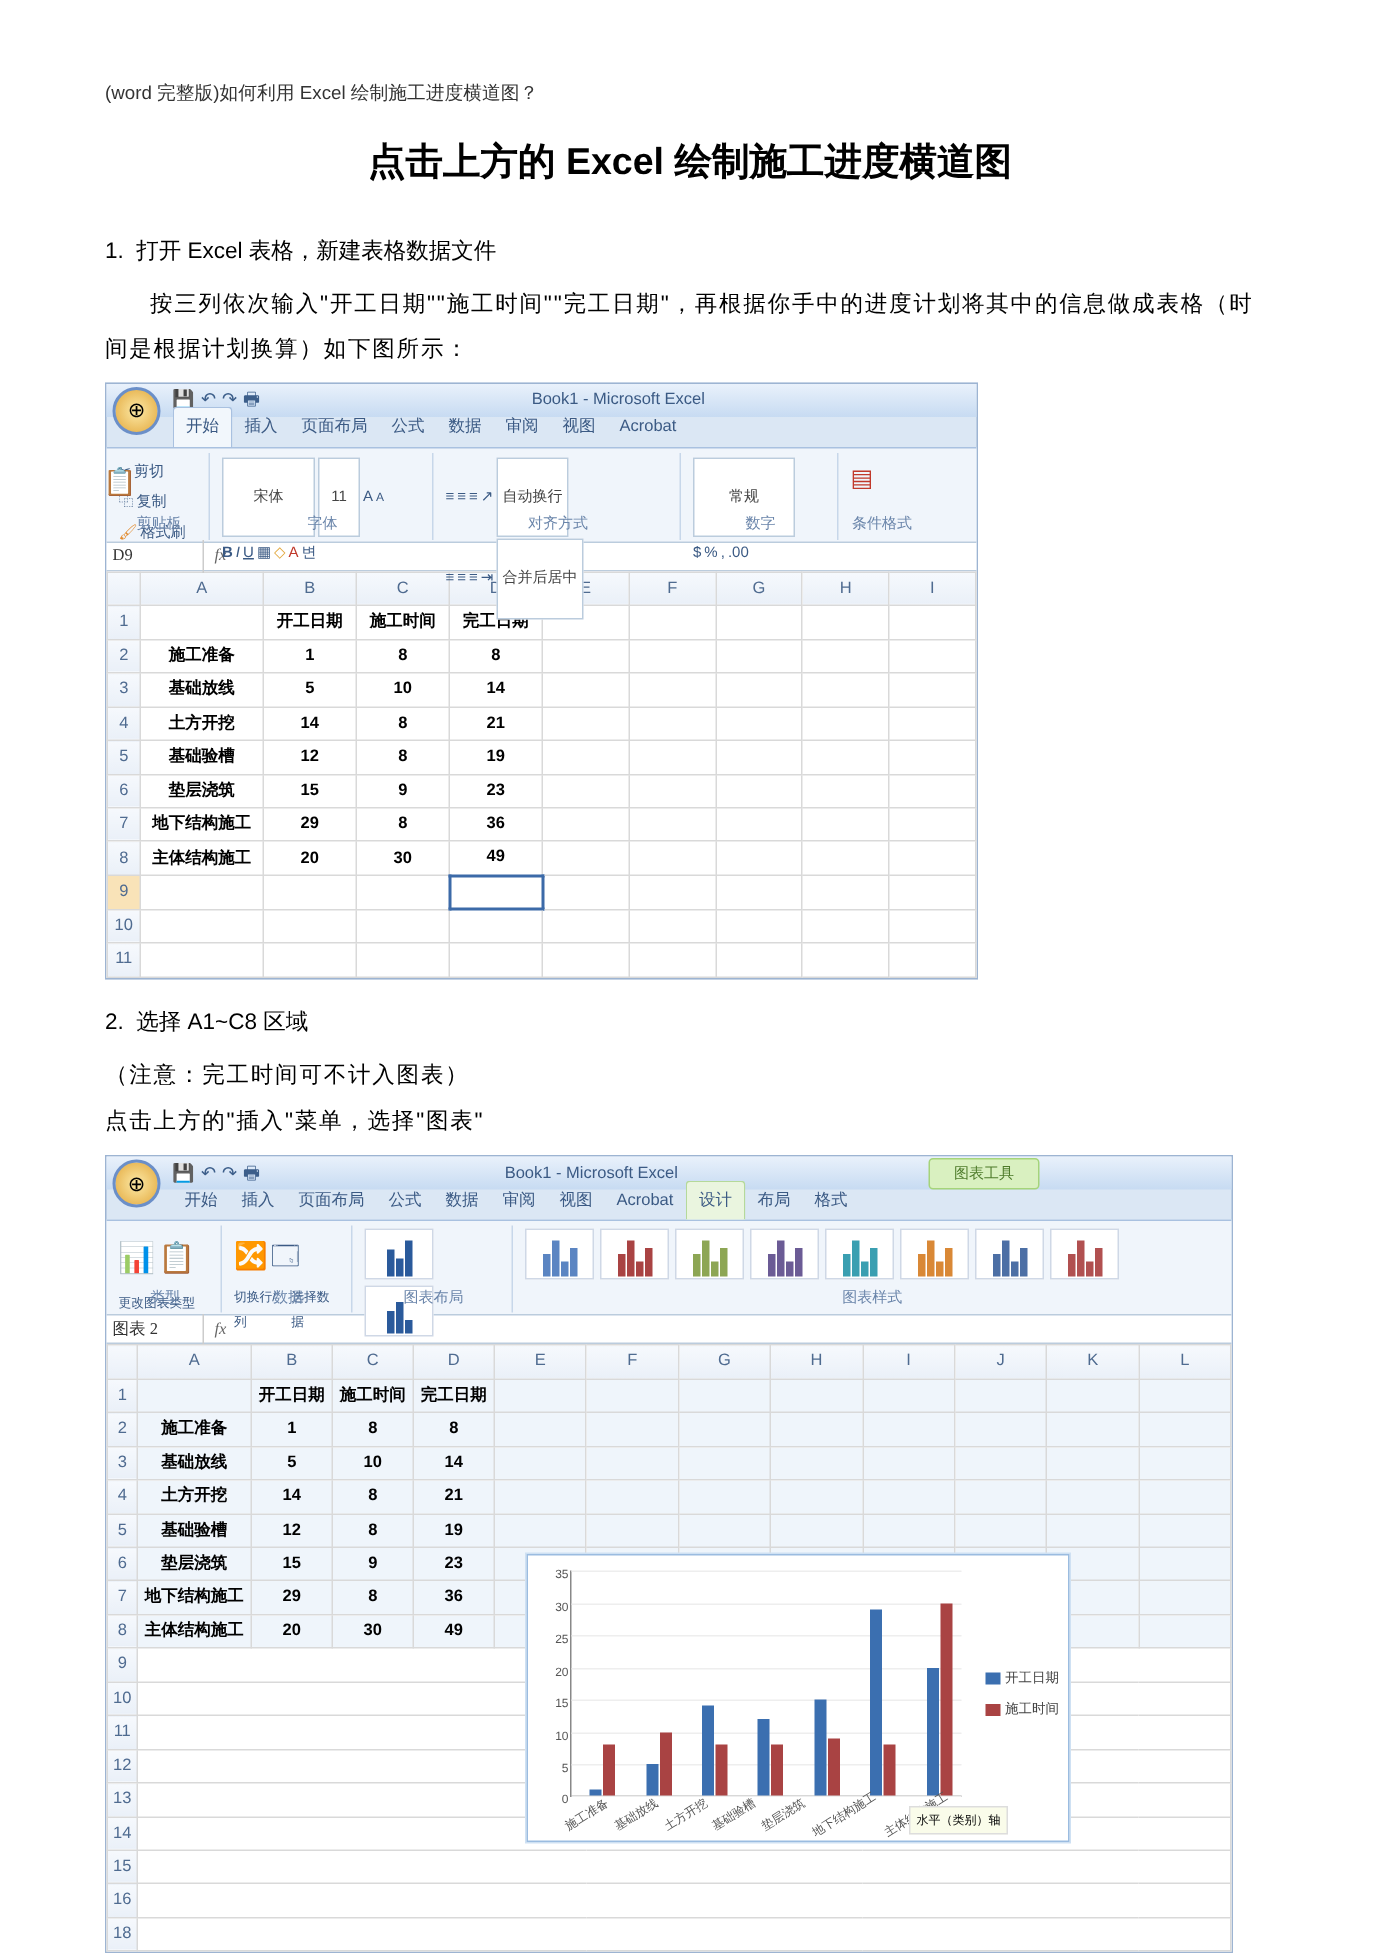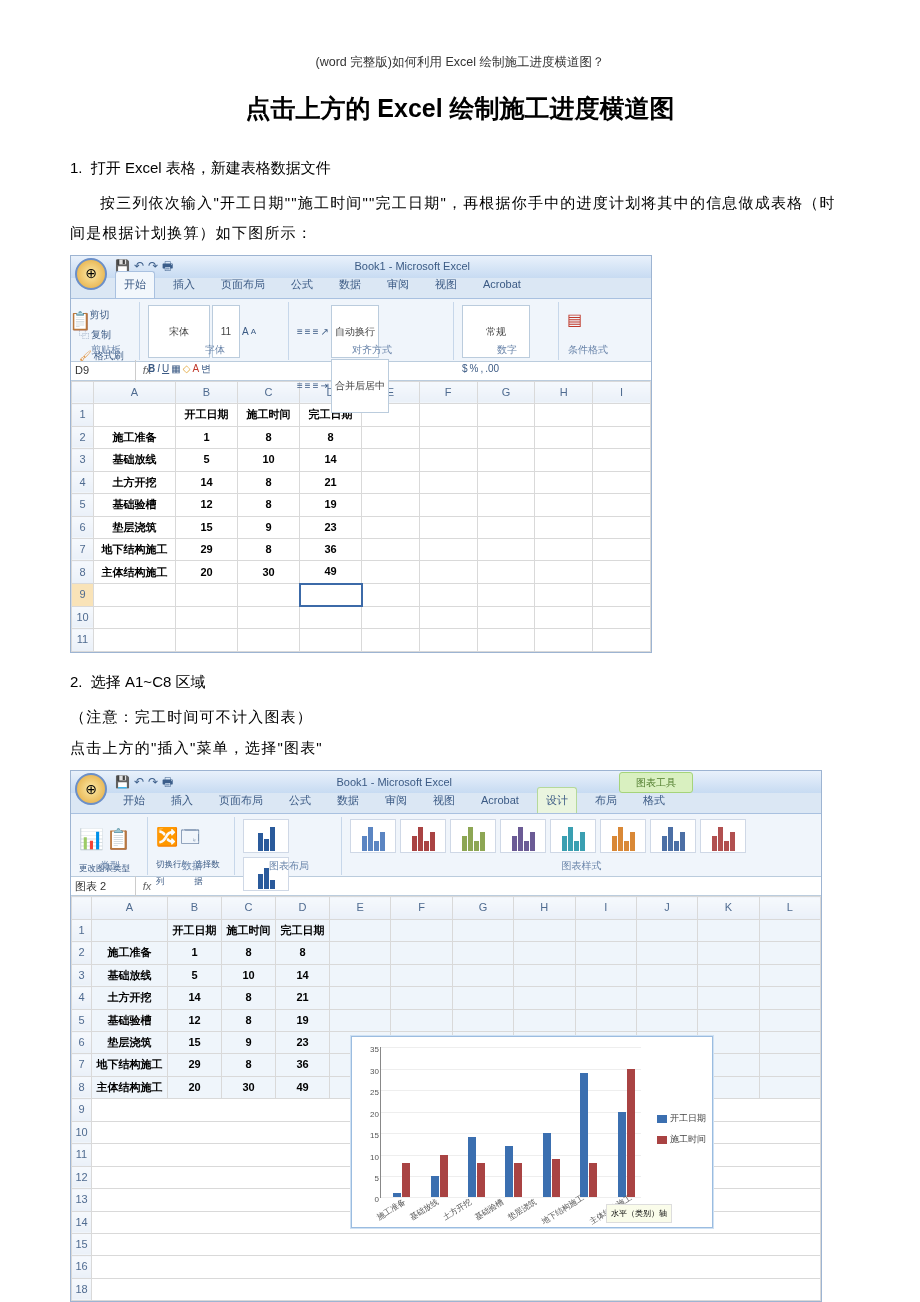--- a/index.html
+++ b/index.html
@@ -6,21 +6,21 @@
     font-family: "Microsoft YaHei", SimSun, Arial, sans-serif;
     background: #fff;
     margin: 0;
     padding: 50px 70px 40px 70px;
     width: 780px;
     color: #000;
     line-height: 1.95;
     font-size: 15px;
   }
   .header-note {
-    text-align: center;
+    text-align: left;
     font-size: 12.5px;
     color: #333;
     margin-bottom: 10px;
   }
   h1.title {
     text-align: center;
     font-size: 25px;
     font-weight: bold;
     margin: 6px 0 20px 0;
   }
@@ -64,21 +64,21 @@
     border: 2px solid #6b8fc8;
     margin-top: 14px;
     margin-right: 4px;
     display:flex;align-items:center;justify-content:center;
     font-size:14px;
   }
   .qat-icon { font-size: 12px; color: #3c5e8a; }
   .title-text { margin-left: auto; margin-right: auto; font-size: 11px; color: #3b5a84;}
   .ribbon-tabs {
     display: flex;
-    gap: 10px;
+    gap: 0;
     padding-left: 44px;
     height: 20px;
     align-items:flex-end;
   }
   .rtab {
     padding: 2px 8px;
     font-size: 11px;
     color: #3b5a84;
     cursor: pointer;
   }
@@ -114,20 +114,21 @@
   .ribbon-group .grow { display:flex; gap:2px; align-items:center; margin:1px 0;}
   .mini-box { border:1px solid #bcd; padding:16px 3px; font-size:10px; background:#fff; color:#444;text-align:center;}
   .formula-bar {
     display: flex;
     align-items: center;
     background: #fff;
     border-top: 1px solid #bcd;
     border-bottom: 1px solid #bcd;
     height: 18px;
     font-size: 11px;
+    font-family: Liberation Serif, serif;
   }
   .name-box { width: 56px; border-right:1px solid #ccc; padding:0 4px; color:#333;}
   .fx { width: 22px; text-align:center; color:#666; font-style:italic;}
   .fx-input { flex:1; padding:0 4px; }
   .grid {
     border-collapse: collapse;
     background: #fff;
     width: 100%;
     table-layout: fixed;
   }

